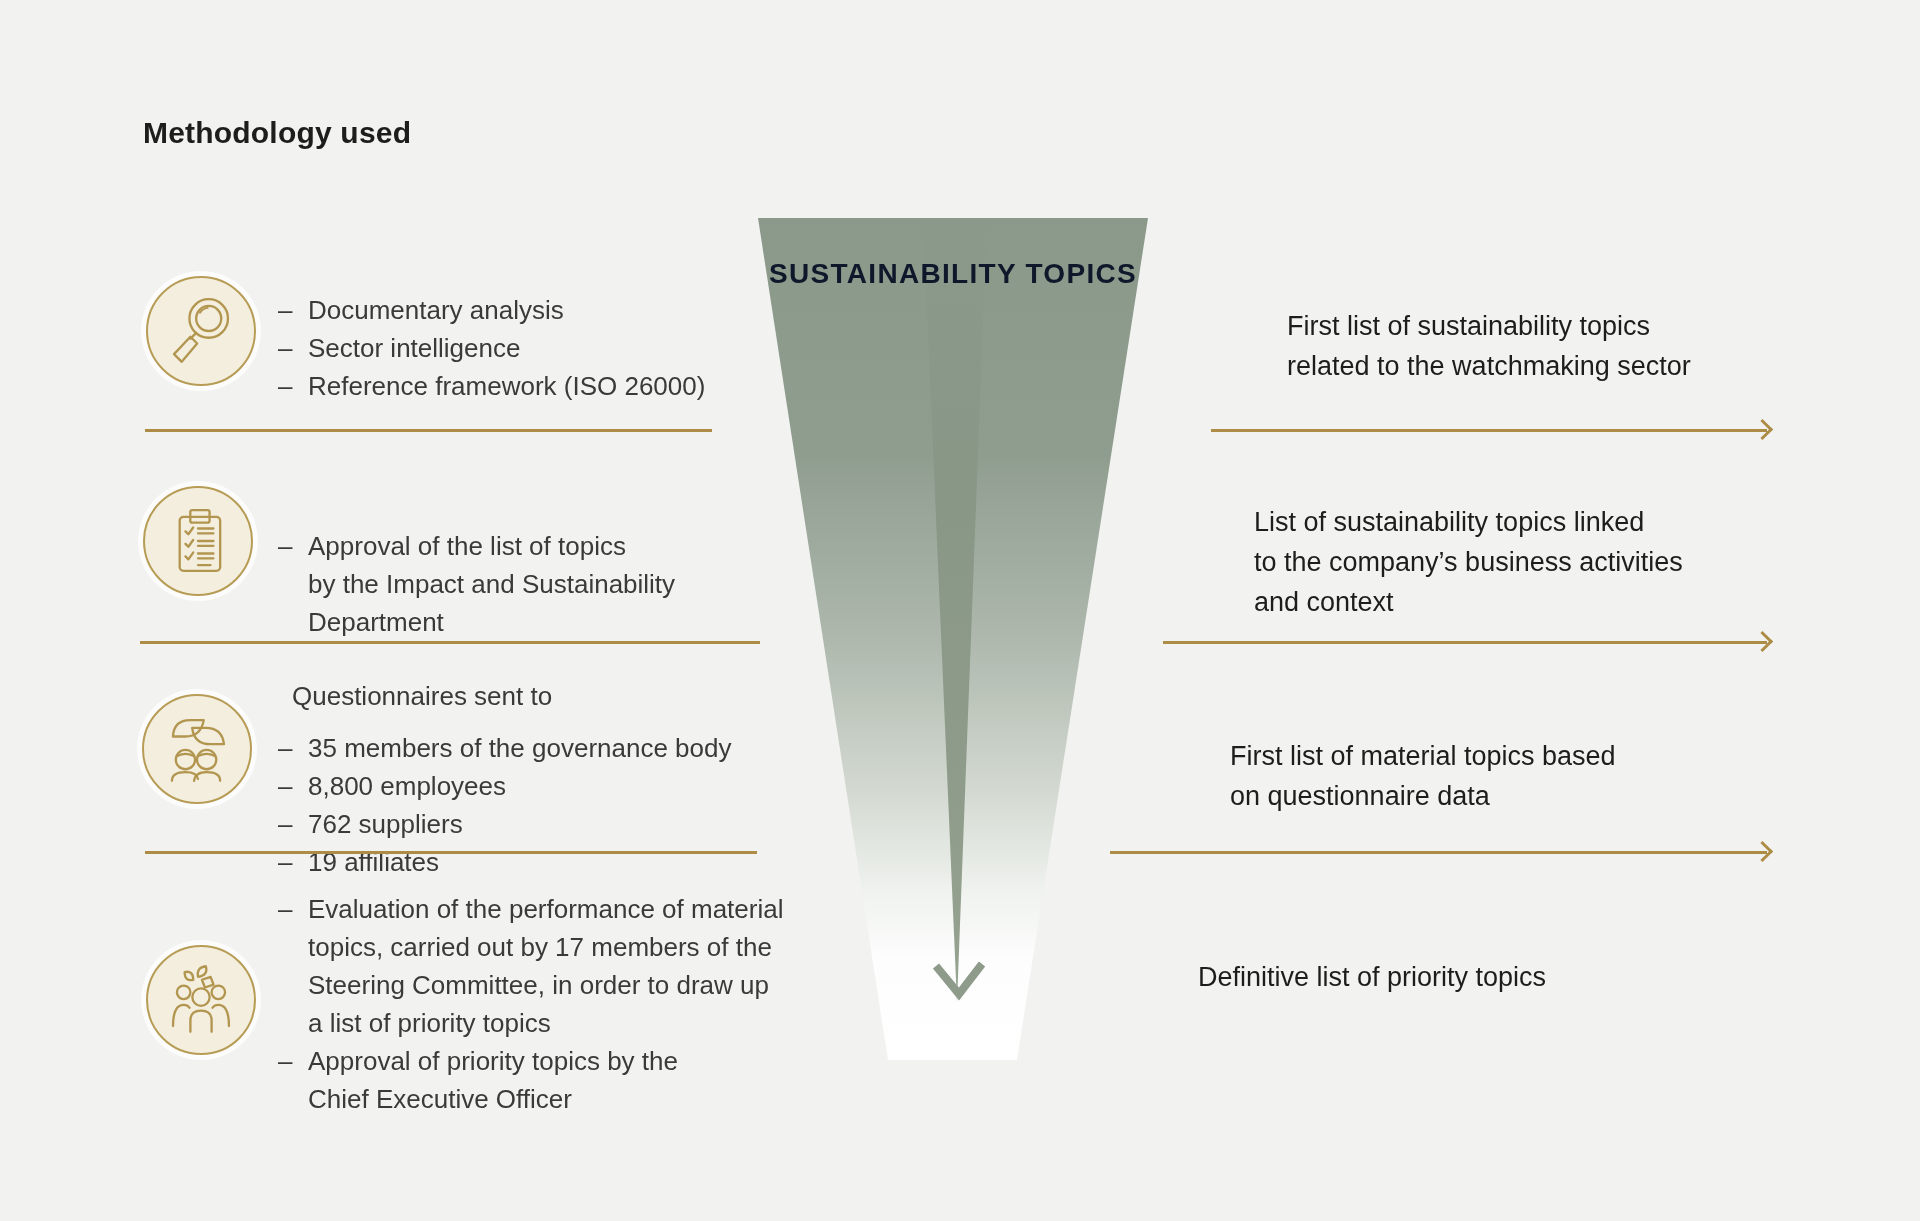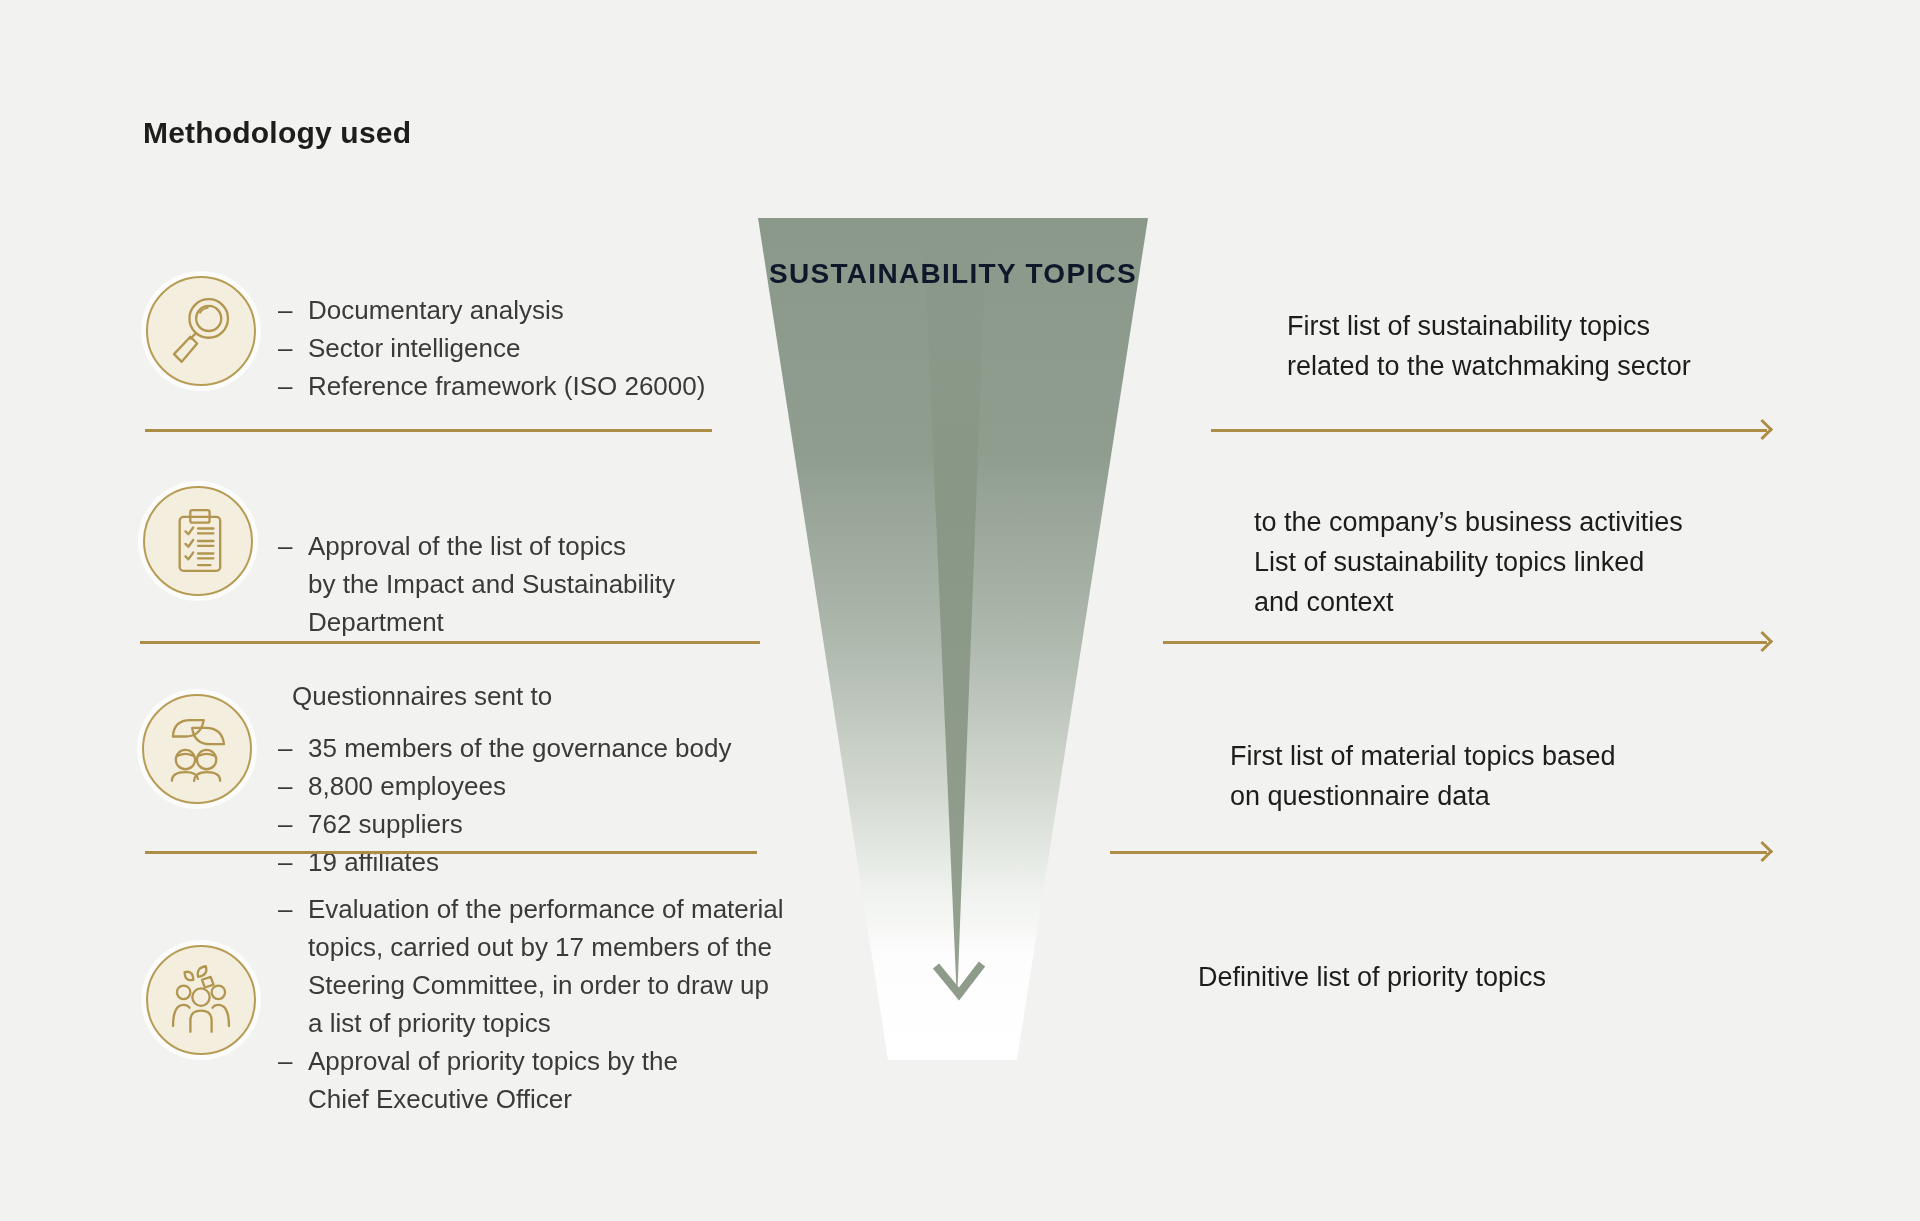--- a/index.html
+++ b/index.html
@@ -236,22 +236,22 @@
 
   <div class="arrow" style="left:1211px;top:429px;width:556px;"></div>
   <div class="arrow" style="left:1163px;top:641px;width:604px;"></div>
   <div class="arrow" style="left:1110px;top:851px;width:657px;"></div>
 
   <div class="outcome" style="left:1287px;top:306px;">
     <div>First list of sustainability topics</div>
     <div>related to the watchmaking sector</div>
   </div>
   <div class="outcome" style="left:1254px;top:502px;">
+    <div>List of sustainability topics linked</div>
     <div>to the company’s business activities</div>
-    <div>List of sustainability topics linked</div>
     <div>and context</div>
   </div>
   <div class="outcome" style="left:1230px;top:736px;">
     <div>First list of material topics based</div>
     <div>on questionnaire data</div>
   </div>
   <div class="outcome" style="left:1198px;top:957px;">
     <div>Definitive list of priority topics</div>
   </div>
 

